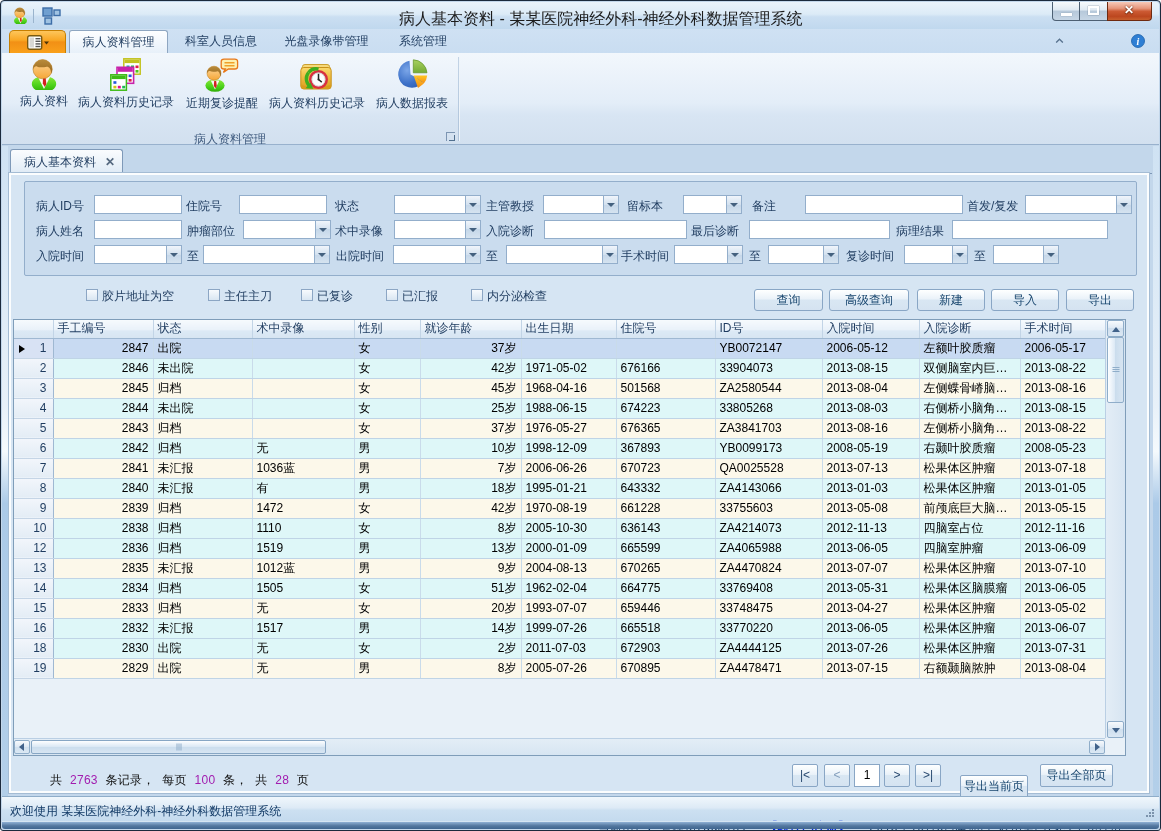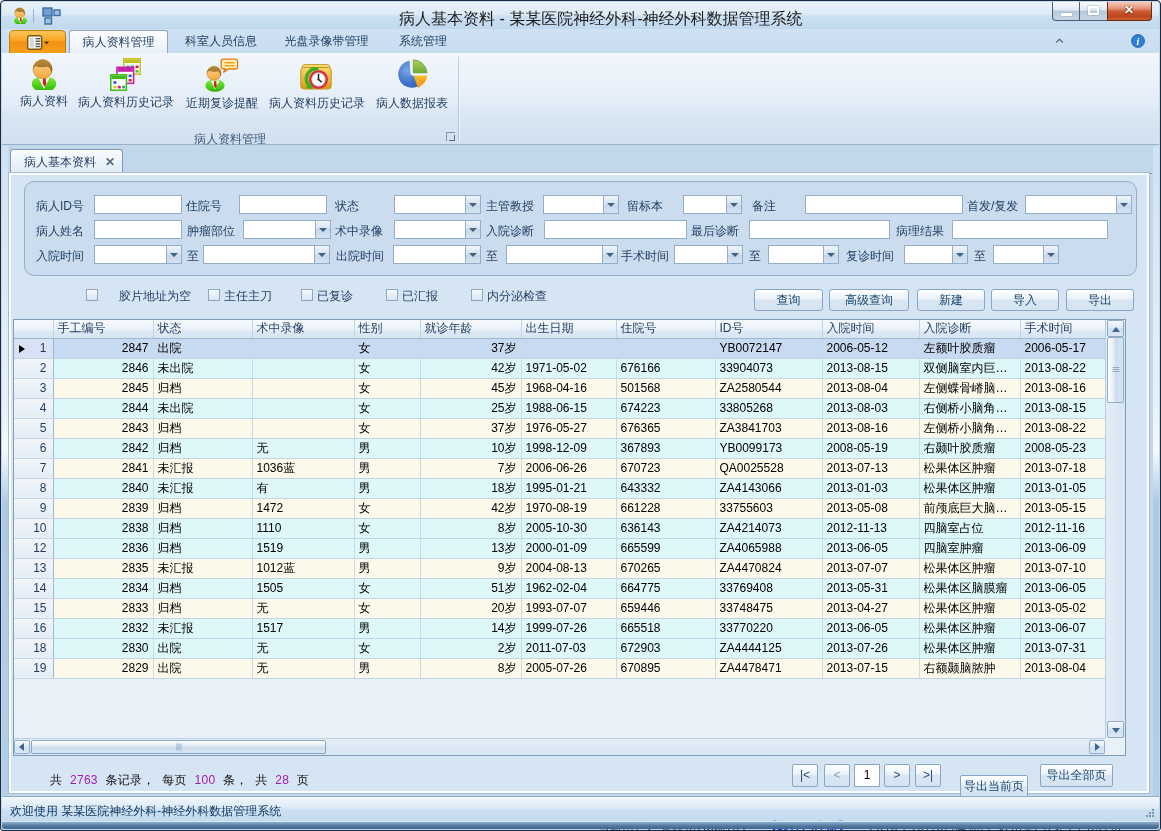--- a/index.html
+++ b/index.html
@@ -37,21 +37,21 @@
 #chevron{position:absolute;right:95px;top:9px;width:9px;height:5px;}
 #infoico{position:absolute;right:14px;top:5px;}
 
 #client{position:absolute;left:1px;right:1px;top:145px;bottom:34px;background:#c3d7eb;}
 .edgeL,.edgeR{position:absolute;top:0;bottom:0;width:6px;background:linear-gradient(#cfe2f3 0%,#e8f1f9 40%,#f5fafd 47%,#abcae8 55%,#b3cfe9 100%);}
 .edgeL{left:0;} .edgeR{right:0;}
 #doctab{position:absolute;left:8px;top:3px;width:113px;height:25px;background:linear-gradient(#fafcfe,#e4eef7 80%,#dde9f4);border:1px solid #7e99b8;border-bottom:none;border-radius:3px 3px 0 0;line-height:24px;padding-left:13px;color:#1e3b5f;}
 #doctab .x{margin-left:9px;color:#55697f;font-weight:bold;font-size:12px;}
 #panel{position:absolute;left:7px;top:27px;width:1140px;height:620px;background:#d6e5f3;border:2px solid #fbfdfe;outline:1px solid #a4bcd4;outline-offset:0;}
 
-#fbox{position:absolute;left:13px;top:6px;width:1113px;height:95px;background:#cadcee;border:1px solid #93aecb;border-radius:10px;}
+#fbox{position:absolute;left:13px;top:6px;width:1113px;height:95px;background:#cadcee;border:1px solid #93aecb;border-radius:2px;}
 .fl{position:absolute;white-space:nowrap;color:#1e3b5f;}
 .fi{position:absolute;height:19px;background:#fff;border:1px solid #93aecb;}
 .fc{position:absolute;height:19px;background:#fff;border:1px solid #93aecb;}
 .fc:after{content:"";position:absolute;right:0;top:0;bottom:0;width:14px;background:linear-gradient(#f0f5fb,#d3e1ef 50%,#c5d7e9 50%,#d5e3f0);border-left:1px solid #93aecb;}
 .fc:before{content:"";position:absolute;right:3px;top:7px;width:0;height:0;border:4px solid transparent;border-top:4px solid #44617f;z-index:2;}
 
 .cb{position:absolute;top:114px;width:12px;height:12px;border:1px solid #8ca6c4;background:linear-gradient(#f7fafd,#d9e6f2);}
 .cblbl{position:absolute;top:113px;white-space:nowrap;}
 
 .abtn{position:absolute;top:114px;height:22px;border:1px solid #89a6c5;border-radius:3px;background:linear-gradient(#feffff 0%,#eaf2f9 45%,#d9e7f3 50%,#d5e3f1 100%);text-align:center;line-height:20px;color:#17456e;}
@@ -324,21 +324,21 @@
 <div class="fl" style="left:596px;top:66px">手术时间</div>
 <div class="fc" style="left:649px;top:63px;width:69px"></div>
 <div class="fl" style="left:724px;top:66px">至</div>
 <div class="fc" style="left:743px;top:63px;width:71px"></div>
 <div class="fl" style="left:821px;top:66px">复诊时间</div>
 <div class="fc" style="left:879px;top:63px;width:64px"></div>
 <div class="fl" style="left:949px;top:66px">至</div>
 <div class="fc" style="left:968px;top:63px;width:66px"></div>
 </div>
 <div class="cb" style="left:75px"></div>
-        <div class="cblbl" style="left:108px">胶片地址为空</div>
+        <div class="cblbl" style="left:91px">胶片地址为空</div>
 <div class="cb" style="left:197px"></div>
         <div class="cblbl" style="left:213px">主任主刀</div>
 <div class="cb" style="left:290px"></div>
         <div class="cblbl" style="left:306px">已复诊</div>
 <div class="cb" style="left:375px"></div>
         <div class="cblbl" style="left:391px">已汇报</div>
 <div class="cb" style="left:460px"></div>
         <div class="cblbl" style="left:476px">内分泌检查</div>
 <div class="abtn" style="left:743px;width:69px">查询</div>
 <div class="abtn" style="left:818px;width:80px">高级查询</div>

